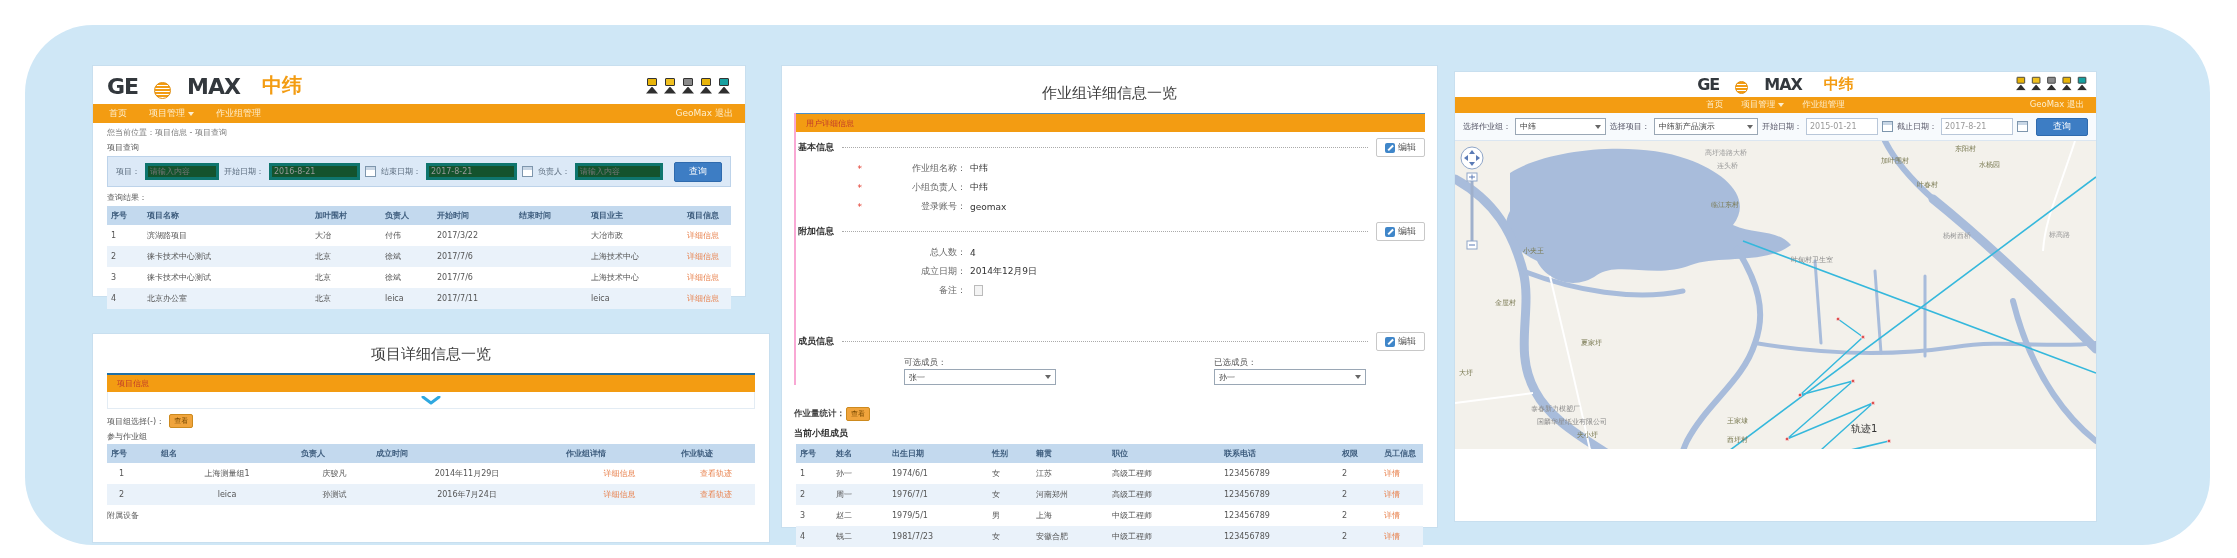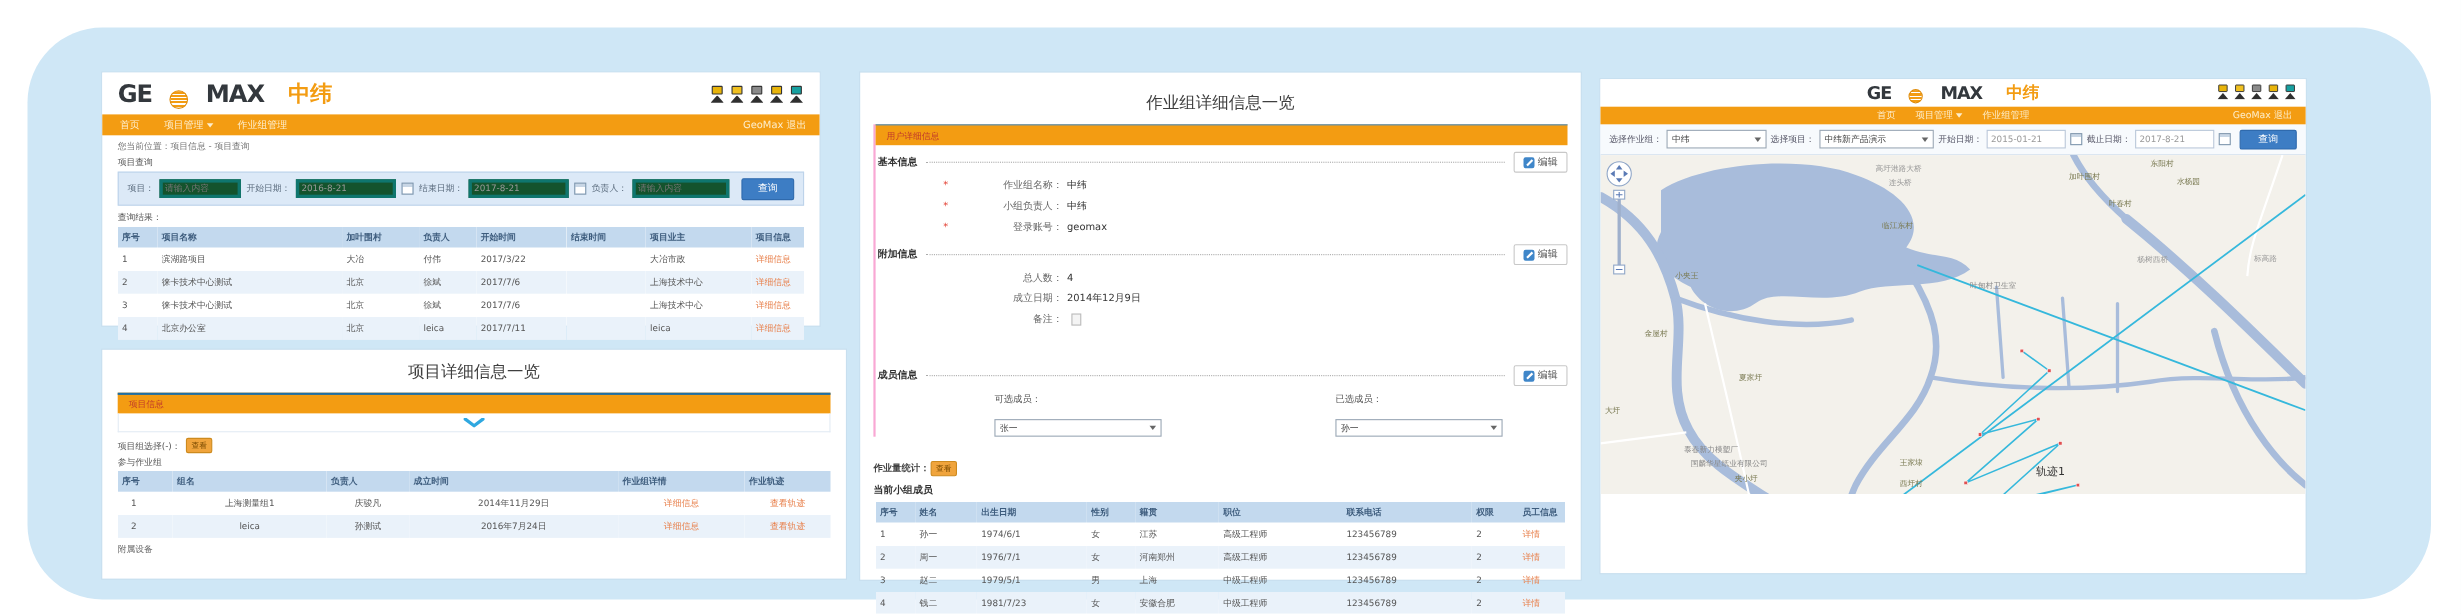--- a/index.html
+++ b/index.html
@@ -41,21 +41,21 @@
   .results{font-size:8px;color:#555;padding:5px 14px 3px}
   table.tbl{border-collapse:collapse;font-size:8px;color:#555;margin:0 14px;width:calc(100% - 28px);table-layout:fixed}
   table.tbl th{background:#c3d9ee;color:#3d5c7d;font-weight:bold;text-align:left;padding:4px 4px;white-space:nowrap;overflow:hidden}
   table.tbl td{padding:5px 4px;white-space:nowrap;overflow:hidden}
   table.tbl tbody tr:nth-child(even){background:#eaf2fa}
   .link{color:#e8814d;cursor:pointer}
   .tblA th:nth-child(1){width:36px}.tblA th:nth-child(2){width:168px}.tblA th:nth-child(3){width:70px}
   .tblA th:nth-child(4){width:52px}.tblA th:nth-child(5){width:82px}.tblA th:nth-child(6){width:72px}
   .tblA th:nth-child(7){width:96px}
   
-  #panelB{left:93px;top:318px;width:676px;height:208px}
+  #panelB{left:93px;top:334px;width:676px;height:208px}
   .big-title{text-align:center;font-size:15px;font-weight:normal;color:#3f3f3f;padding-top:11px;white-space:nowrap}
   .band{margin:9px 14px 0;height:19px;background:#f39c12;border-top:2px solid #1f6fa6;display:flex;align-items:center;padding:0 10px}
   .band .red{color:#c0392b;font-size:8px;white-space:nowrap}
   .collapse-row{margin:0 14px;background:#fff;border:1px solid #e3ecf4;border-top:none;height:17px;display:flex;align-items:center;justify-content:center;cursor:pointer}
   .selrow{display:flex;align-items:center;gap:5px;font-size:8px;color:#555;padding:5px 14px 2px;white-space:nowrap}
   .btn-orange{background:#f0a43c;border:1px solid #cd8a1e;color:#7a4a00;font-size:7px;padding:1px 4px;border-radius:2px;cursor:pointer;font-family:inherit;white-space:nowrap}
   .tblB th:nth-child(1){width:50px}.tblB th:nth-child(2){width:140px}.tblB th:nth-child(3){width:75px}
   .tblB th:nth-child(4){width:190px}.tblB th:nth-child(5){width:115px}
   .tblB td{text-align:center}
   .tblB td:first-child{text-align:left;padding-left:12px}
@@ -71,21 +71,21 @@
   .edit-btn{display:inline-flex;align-items:center;gap:3px;border:1px solid #c8c8c8;background:#fff;font-size:9px;color:#555;padding:2px 8px;border-radius:2px;cursor:pointer;font-family:inherit;white-space:nowrap}
   .pencil{width:10px;height:10px;background:#3f86c9;border-radius:2px;position:relative;display:inline-block}
   .pencil::after{content:"";position:absolute;left:1.5px;top:4px;width:7px;height:1.5px;background:#fff;transform:rotate(-45deg)}
   .frow{display:flex;align-items:center;font-size:9px;height:19px;white-space:nowrap}
   .frow .req{color:#e23b2e;width:8px;text-align:right}
   .frow .flabel{color:#666;width:104px;text-align:right}
   .frow .fvalue{color:#333;margin-left:4px}
   .note-box{display:inline-block;width:9px;height:11px;border:1px solid #bbb;background:#f4f4f4;margin-left:4px}
   .fields{margin-left:58px}
   .sel-groups{display:flex;gap:158px;margin:4px 0 14px 108px}
-  .sel-group .sglabel{font-size:8.5px;color:#555;margin-bottom:12px;white-space:nowrap}
+  .sel-group .sglabel{font-size:8.5px;color:#555;margin-bottom:0;white-space:nowrap}
   .fake-select{width:152px;height:16px;border:1px solid #9aa7b5;background:#fff;display:flex;align-items:center;justify-content:space-between;padding:0 4px;font-size:8px;color:#444;cursor:pointer}
   .fake-select .caret{border-top-color:#666}
   .workrow{display:flex;align-items:center;gap:1px;font-size:8.5px;font-weight:600;color:#444;padding:8px 0 2px 12px;white-space:nowrap}
   .cur-lbl{font-size:9px;font-weight:bold;color:#333;padding:4px 0 4px 12px;white-space:nowrap}
   .tblC{margin:0 12px;width:calc(100% - 24px);font-size:8.5px}
   .tblC th:nth-child(1){width:36px}.tblC th:nth-child(2){width:56px}.tblC th:nth-child(3){width:100px}
   .tblC th:nth-child(4){width:44px}.tblC th:nth-child(5){width:76px}.tblC th:nth-child(6){width:112px}
   .tblC th:nth-child(7){width:118px}.tblC th:nth-child(8){width:42px}
   
   #panelD{left:1455px;top:72px;width:641px;height:449px}

